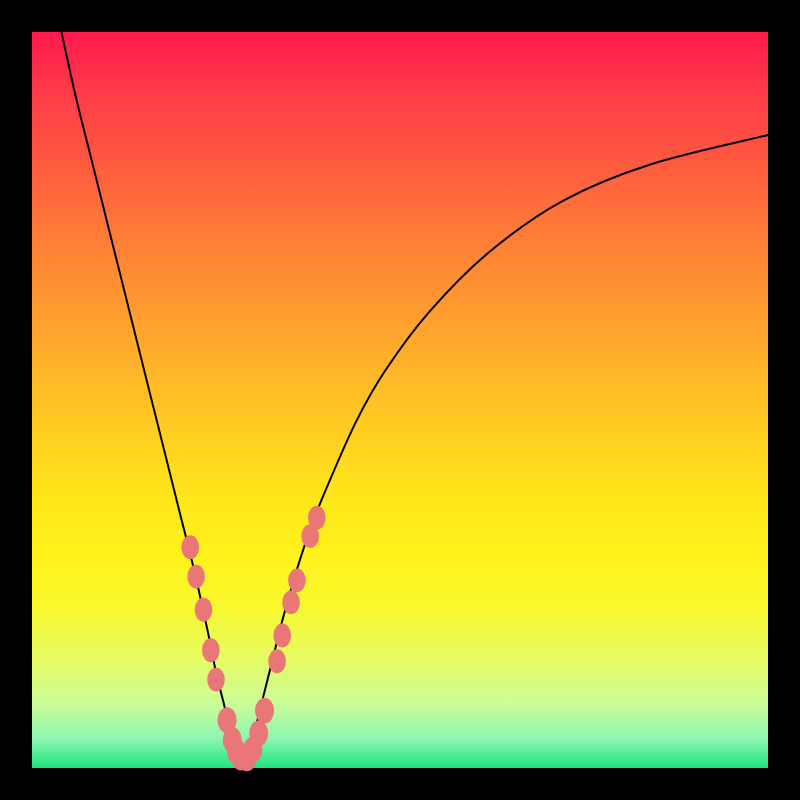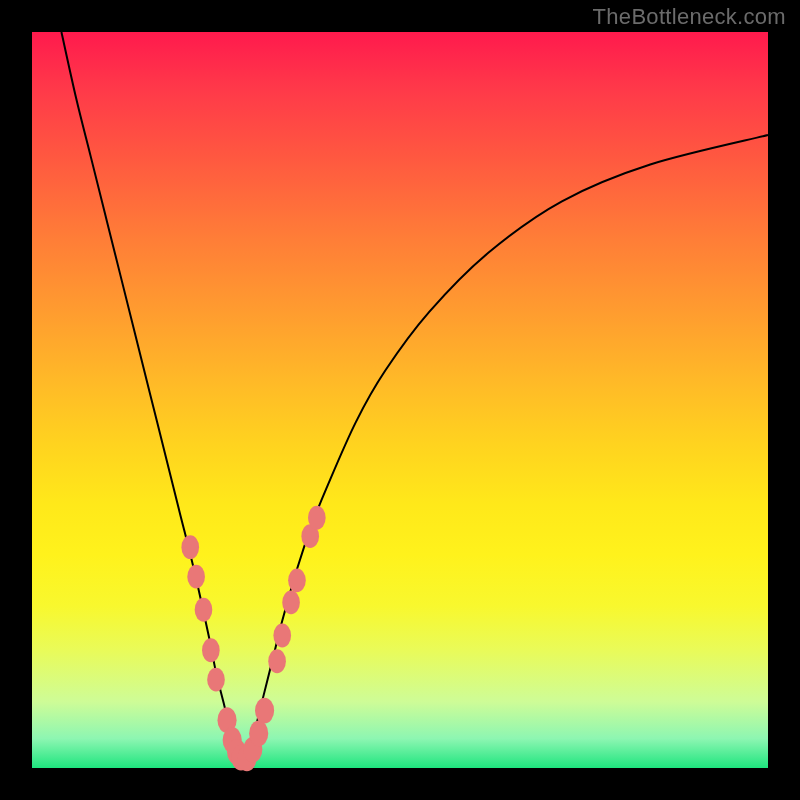--- a/index.html
+++ b/index.html
@@ -65,21 +65,20 @@
   }
   .mark {
     fill: #e97777;
     stroke: none;
   }
 </style>
 </head>
 <body>
 
 <div class="frame">
-  <div class="watermark">TheBottleneck.com</div>
 
   <div class="plot-area">
     <svg class="curve" viewBox="0 0 736 736" preserveAspectRatio="none">
       <path id="curve-path" class="curve-path" d="M 29.44 0 C 31.893333333333334 11.040000000000001 39.25333333333333 45.38666666666667 44.16 66.24000000000001 C 49.06666666666666 87.09333333333335 53.973333333333336 105.49333333333334 58.88 125.12 C 63.78666666666667 144.74666666666667 68.69333333333334 164.37333333333333 73.60000000000001 184 C 78.50666666666667 203.62666666666667 83.41333333333333 223.25333333333333 88.32 242.88 C 93.22666666666666 262.50666666666666 98.13333333333334 282.1333333333334 103.04 301.76000000000005 C 107.94666666666667 321.3866666666667 112.85333333333334 341.0133333333333 117.76 360.64 C 122.66666666666667 380.26666666666665 127.57333333333332 399.8933333333333 132.48 419.52 C 137.38666666666666 439.14666666666665 142.29333333333335 458.77333333333337 147.20000000000002 478.40000000000003 C 152.10666666666668 498.0266666666667 157.01333333333332 516.4266666666666 161.92 537.28 C 166.82666666666665 558.1333333333333 172.95999999999998 586.3466666666667 176.64 603.52 C 180.32 620.6933333333333 181.54666666666665 629.28 184 640.3199999999999 C 186.45333333333335 651.3599999999999 188.90666666666667 659.9466666666666 191.36 669.76 C 193.81333333333336 679.5733333333334 196.2666666666667 690.6133333333333 198.72000000000003 699.2 C 201.17333333333335 707.7866666666667 204.24 716.3733333333333 206.08 721.28 C 207.92000000000002 726.1866666666666 208.53333333333333 728.0266666666666 209.76 728.64 C 210.98666666666665 729.2533333333333 211.6 728.6400000000001 213.44 724.96 C 215.28 721.28 218.34666666666664 714.5333333333333 220.79999999999998 706.56 C 223.25333333333333 698.5866666666666 225.70666666666665 686.9333333333333 228.16 677.12 C 230.61333333333334 667.3066666666667 233.06666666666666 657.4933333333333 235.52 647.6800000000001 C 237.97333333333336 637.8666666666668 240.42666666666668 628.0533333333334 242.88000000000002 618.24 C 245.33333333333337 608.4266666666666 246.56 602.2933333333333 250.24 588.8 C 253.92000000000002 575.3066666666666 260.0533333333333 553.2266666666667 264.96 537.28 C 269.8666666666667 521.3333333333333 274.7733333333333 506.61333333333334 279.68 493.12 C 284.5866666666667 479.62666666666667 287.04 473.49333333333334 294.40000000000003 456.32 C 301.76000000000005 439.14666666666665 314.02666666666664 409.7066666666667 323.84 390.08000000000004 C 333.6533333333333 370.4533333333334 341.0133333333333 356.9599999999999 353.28 338.55999999999995 C 365.5466666666666 320.15999999999997 380.2666666666667 299.3066666666667 397.44000000000005 279.68 C 414.6133333333334 260.05333333333334 434.24 239.20000000000007 456.32 220.80000000000007 C 478.4 202.40000000000006 502.9333333333333 183.99999999999997 529.92 169.27999999999997 C 556.9066666666666 154.55999999999997 583.8933333333333 143.52 618.24 132.48000000000002 C 652.5866666666667 121.44000000000001 716.3733333333333 107.94666666666664 736 103.03999999999996"></path>
       <g id="marks-group">
           <ellipse cx="158.24" cy="515.2" rx="8.832" ry="11.923200000000001" class="mark"></ellipse>
           <ellipse cx="164.12800000000001" cy="544.64" rx="8.832" ry="11.923200000000001" class="mark"></ellipse>
           <ellipse cx="171.488" cy="577.76" rx="8.832" ry="11.923200000000001" class="mark"></ellipse>
           <ellipse cx="178.84799999999998" cy="618.24" rx="8.832" ry="11.923200000000001" class="mark"></ellipse>
           <ellipse cx="184" cy="647.6800000000001" rx="8.832" ry="11.923200000000001" class="mark"></ellipse>

